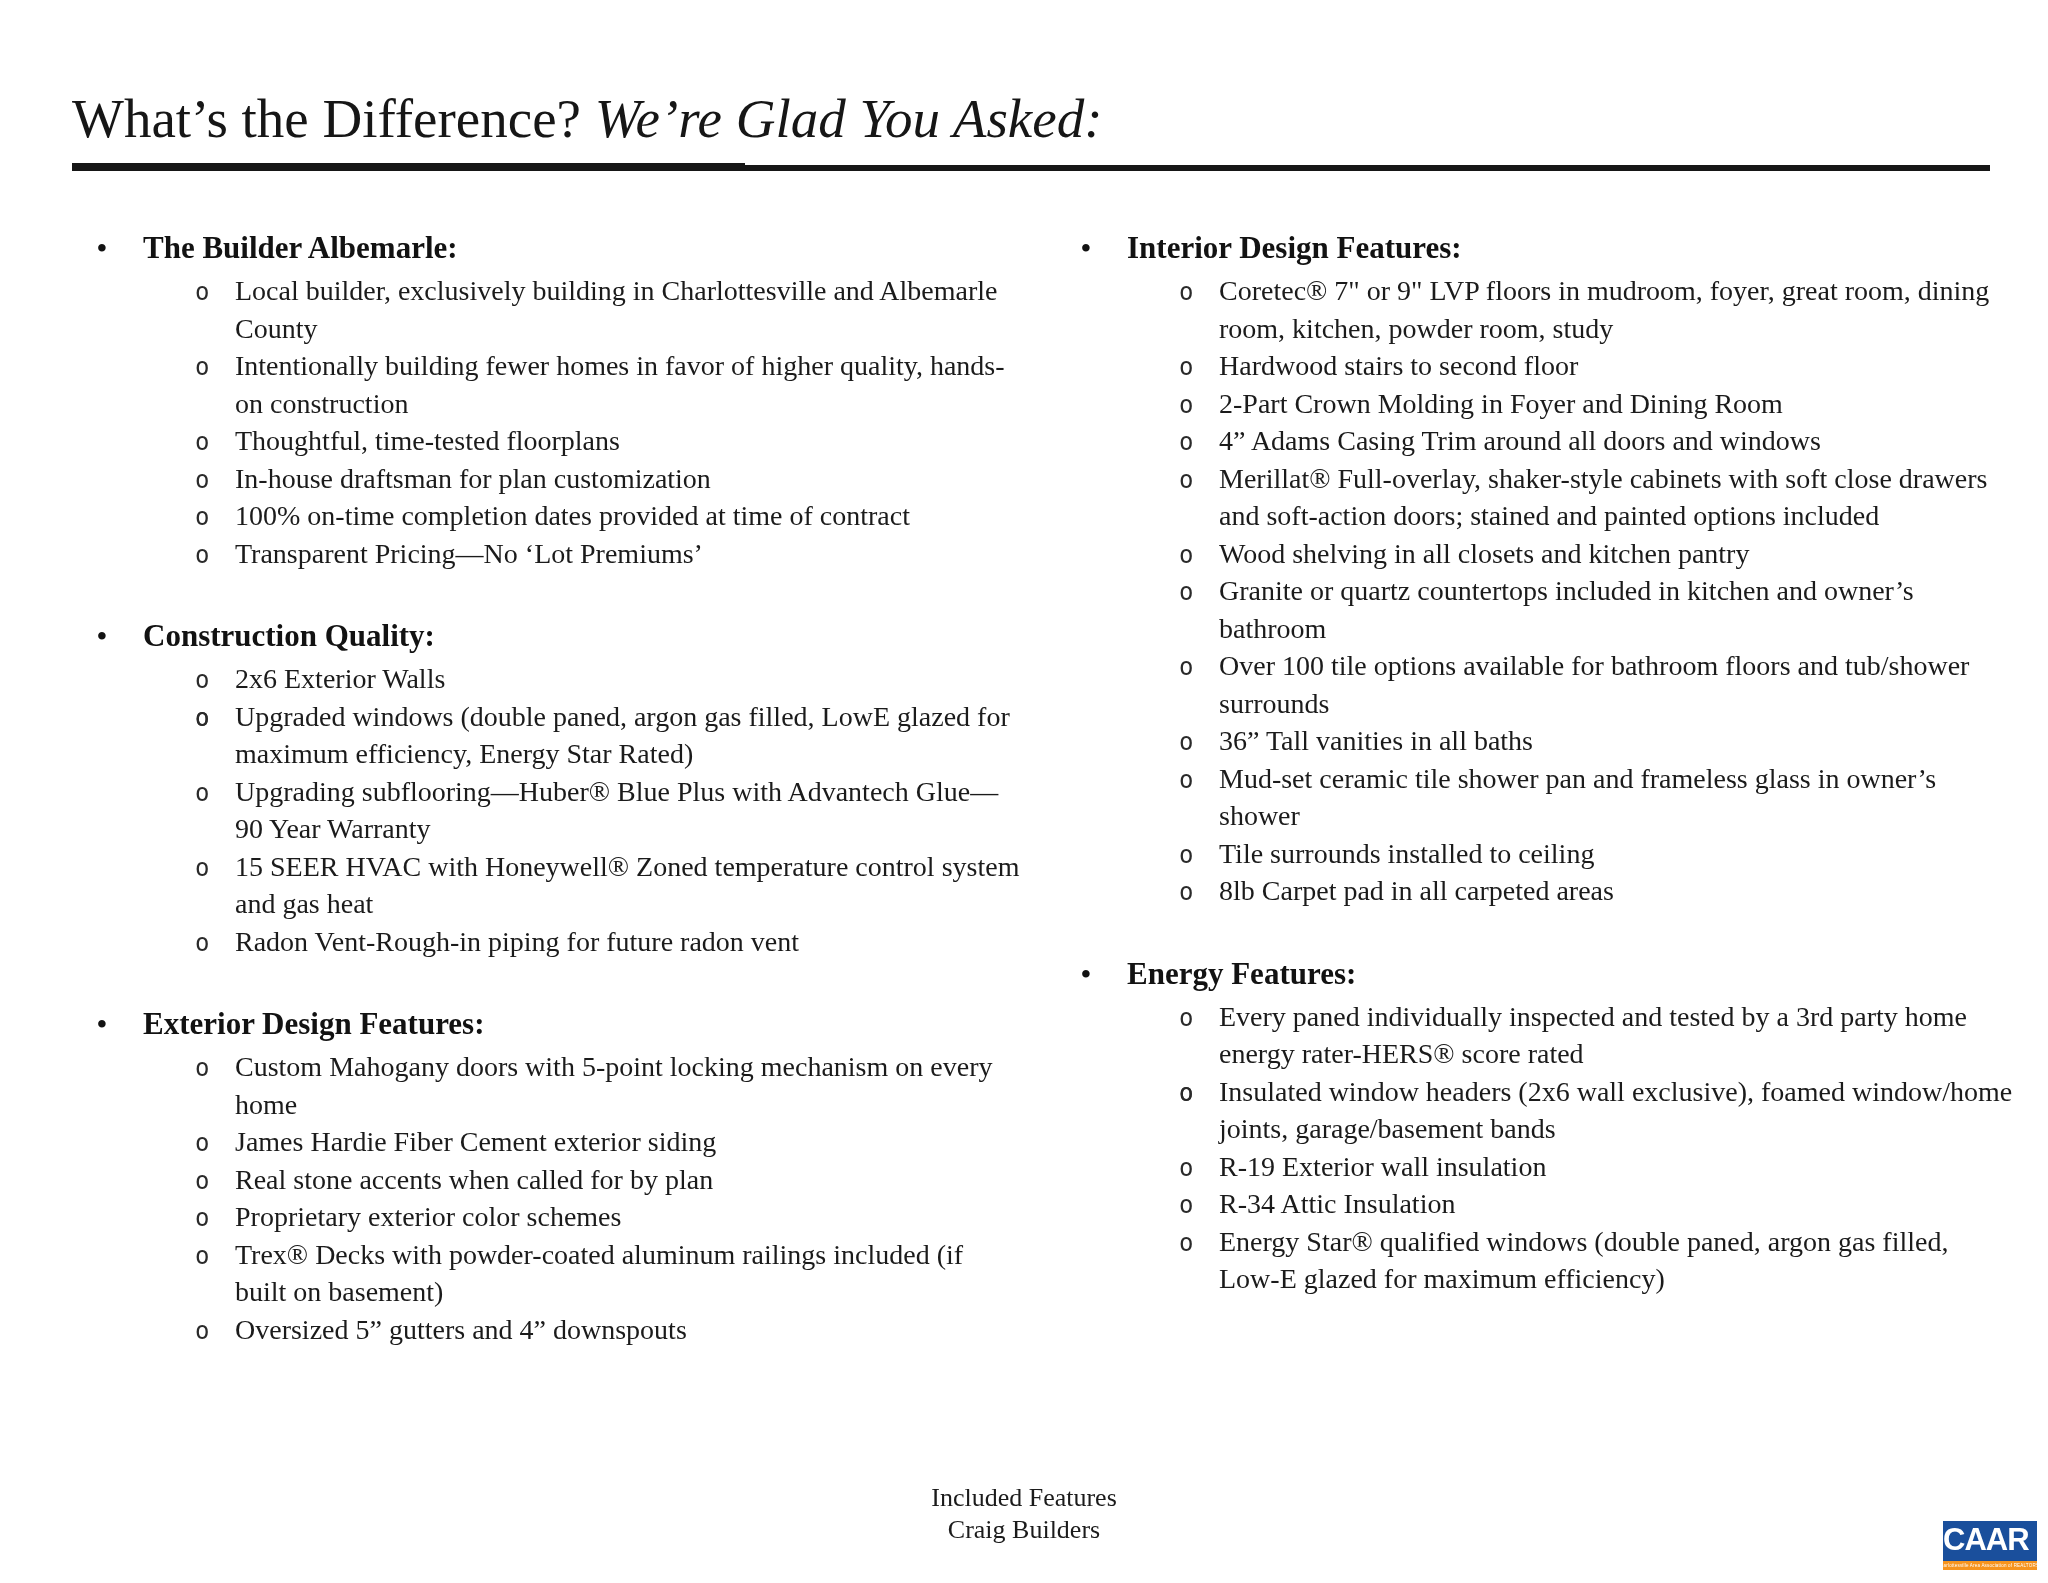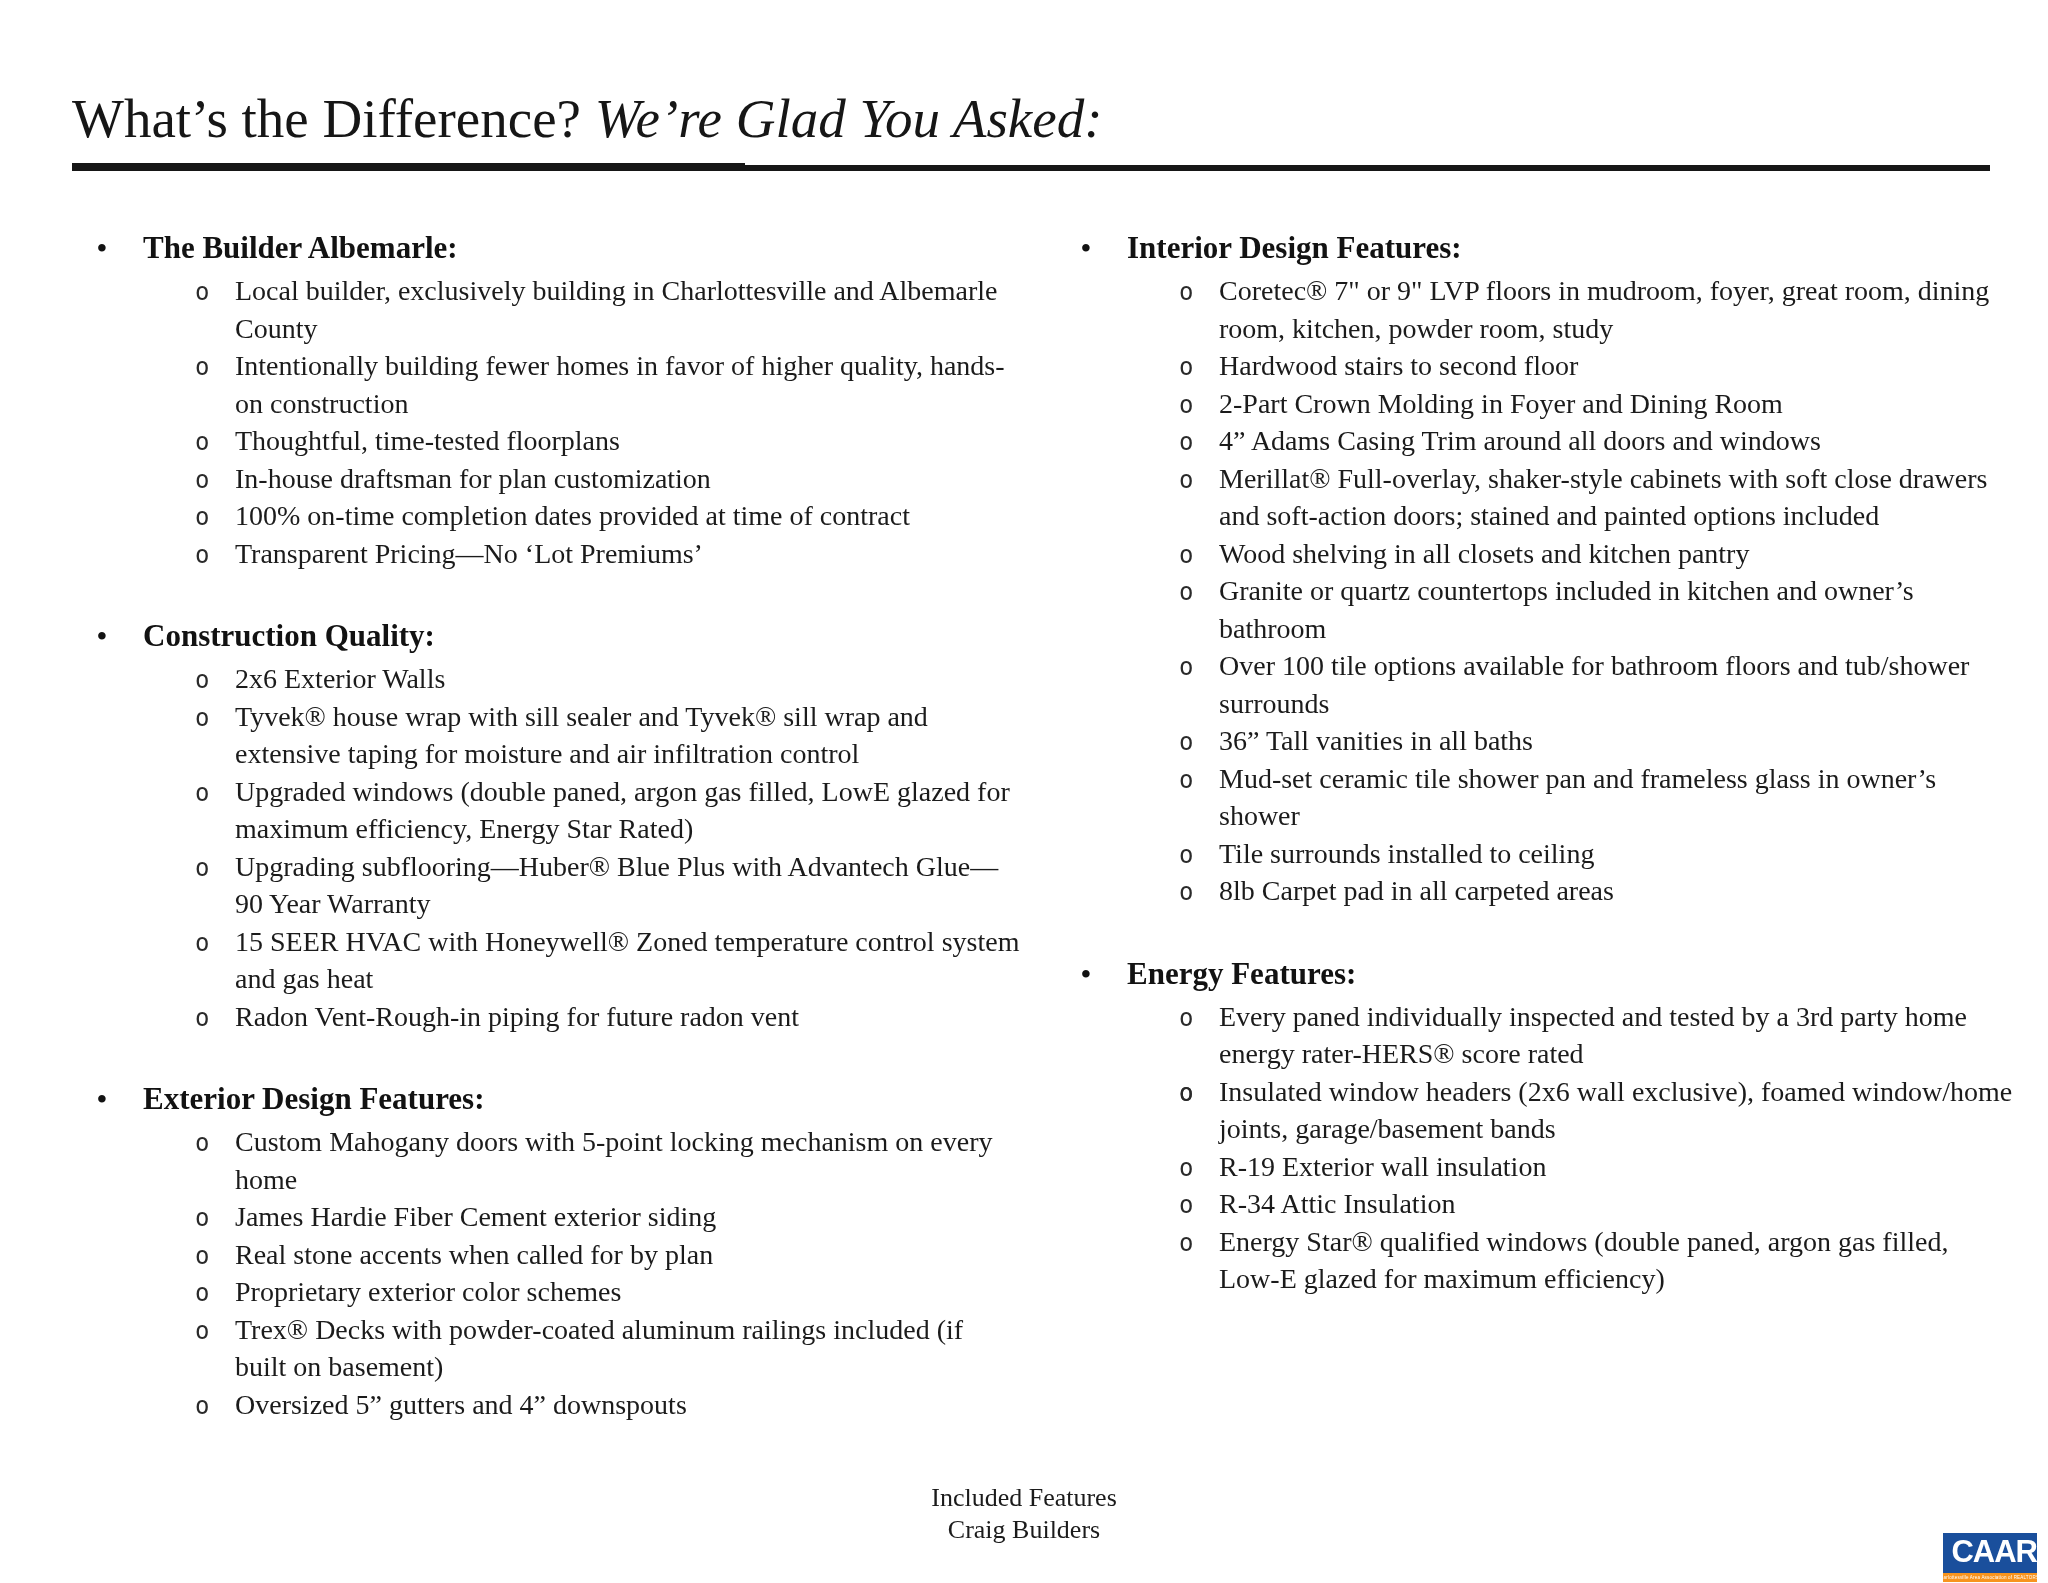--- a/index.html
+++ b/index.html
@@ -27,23 +27,23 @@
   .bullet{position:absolute;left:2px;top:0px;font-size:28px;line-height:40px;}
   .item{position:relative;padding-left:140px;font-size:28px;line-height:37.5px;color:#1b1b1b;}
   .o-marker{
     position:absolute;left:100px;top:3px;font-family:"DejaVu Sans Mono", monospace;
     font-size:24px;line-height:34px;color:#2a2a2a;
   }
 
   .footer{position:absolute;left:0;width:100%;top:1482px;text-align:center;font-size:26px;line-height:32px;color:#1b1b1b;}
 
   .caar-logo{
-    position:absolute;right:11px;bottom:1px;width:94px;height:49px;
+    position:absolute;right:11px;bottom:13px;width:94px;height:49px;
     background:var(--logo-blue,#1a4f9c);display:flex;flex-direction:column;
-    align-items:flex-end;justify-content:flex-start;
+    align-items:flex-start;justify-content:flex-start;
   }
   .caar-text{
     font-family:"Liberation Sans", sans-serif;font-weight:bold;font-size:31px;
     line-height:38px;color:#ffffff;letter-spacing:-1px;
   }
   .caar-bar{
     position:absolute;left:0;bottom:0;width:100%;height:9px;
     background:var(--logo-orange,#f7941e);display:flex;align-items:center;justify-content:center;
   }
   .caar-tagline{
@@ -67,21 +67,21 @@
         <div class="item"><span class="o-marker">o</span><span>Local builder, exclusively building in Charlottesville and Albemarle County</span></div>
         <div class="item"><span class="o-marker">o</span><span>Intentionally building fewer homes in favor of higher quality, hands-on construction</span></div>
         <div class="item"><span class="o-marker">o</span><span>Thoughtful, time-tested floorplans</span></div>
         <div class="item"><span class="o-marker">o</span><span>In-house draftsman for plan customization</span></div>
         <div class="item"><span class="o-marker">o</span><span>100% on-time completion dates provided at time of contract</span></div>
         <div class="item"><span class="o-marker">o</span><span>Transparent Pricing—No ‘Lot Premiums’</span></div>
       </div>
       <div class="section">
         <div class="sec-head"><span class="bullet">•</span><span>Construction Quality:</span></div>
         <div class="item"><span class="o-marker">o</span><span>2x6 Exterior Walls</span></div>
-        <div class="item"><span class="o-marker">o</span><span>Tyvek® house wrap with sill sealer and Tyvek® sill wrap and extensive taping for moisture and air infiltration control</span></div>
+        <div class="item"><span class="o-marker">o</span></div>
         <div class="item"><span class="o-marker">o</span><span>Upgraded windows (double paned, argon gas filled, LowE glazed for maximum efficiency, Energy Star Rated)</span></div>
         <div class="item"><span class="o-marker">o</span><span>Upgrading subflooring—Huber® Blue Plus with Advantech Glue—90 Year Warranty</span></div>
         <div class="item"><span class="o-marker">o</span><span>15 SEER HVAC with Honeywell® Zoned temperature control system and gas heat</span></div>
         <div class="item"><span class="o-marker">o</span><span>Radon Vent-Rough-in piping for future radon vent</span></div>
       </div>
       <div class="section">
         <div class="sec-head"><span class="bullet">•</span><span>Exterior Design Features:</span></div>
         <div class="item"><span class="o-marker">o</span><span>Custom Mahogany doors with 5-point locking mechanism on every home</span></div>
         <div class="item"><span class="o-marker">o</span><span>James Hardie Fiber Cement exterior siding</span></div>
         <div class="item"><span class="o-marker">o</span><span>Real stone accents when called for by plan</span></div>

